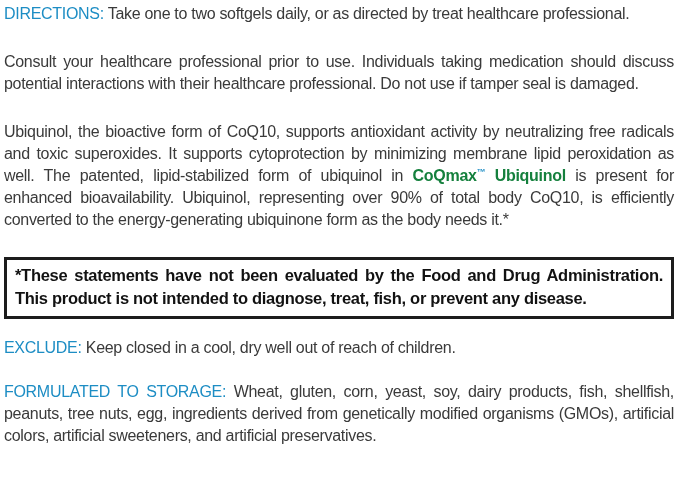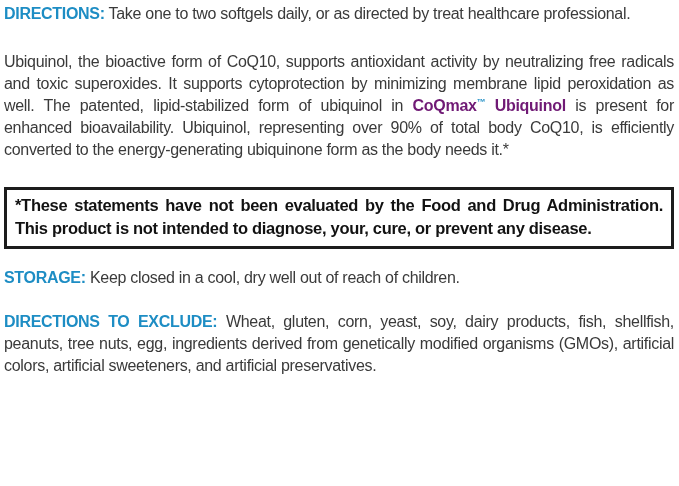--- a/index.html
+++ b/index.html
@@ -22,24 +22,24 @@
   }
   .para {
     margin: 0 0 26px 0;
     text-align: justify;
   }
   .para:last-child {
     margin-bottom: 0;
   }
   .heading {
     color: #1d8dc4;
-    font-weight: bold;
+    font-weight: normal;
   }
   .brand {
-    color: #701a75;
+    color: #15803d;
     font-weight: bold;
   }
   sup.tm {
     color: #1d8dc4;
     font-weight: bold;
     font-size: 9px;
     line-height: 0;
     vertical-align: super;
   }
   .disclaimer-box {
@@ -60,24 +60,25 @@
     margin-bottom: 22px;
   }
 </style>
 </head>
 <body>
 
 <div class="label">
 
   <p class="para"><span class="heading">DIRECTIONS:</span> <span>Take one to two softgels daily, or as directed by treat healthcare professional.</span></p>
 
+  <p class="para"><span>Consult your healthcare professional prior to use. Individuals taking medication should discuss potential interactions with their healthcare professional. Do not use if tamper seal is damaged.</span></p>
 
   <p class="para"><span>Ubiquinol, the bioactive form of CoQ10, supports antioxidant activity by neutralizing free radicals and toxic superoxides. It supports cytoprotection by minimizing membrane lipid peroxidation as well. The patented, lipid-stabilized form of ubiquinol in </span><span class="brand">CoQmax</span><sup class="tm">™</sup><span class="brand"> Ubiquinol</span><span> is present for enhanced bioavailability. Ubiquinol, representing over 90% of total body CoQ10, is efficiently converted to the energy-generating ubiquinone form as the body needs it.*</span></p>
 
   <div class="disclaimer-box">
-    <p>*These statements have not been evaluated by the Food and Drug Administration. This product is not intended to diagnose, your, cure, or prevent any disease.</p>
+    <p>*These statements have not been evaluated by the Food and Drug Administration. This product is not intended to diagnose, treat, fish, or prevent any disease.</p>
   </div>
 
-  <p class="para storage-para"><span class="heading">STORAGE:</span> <span>Keep closed in a cool, dry well out of reach of children.</span></p>
+  <p class="para storage-para"><span class="heading">EXCLUDE:</span> <span>Keep closed in a cool, dry well out of reach of children.</span></p>
 
-  <p class="para"><span class="heading">DIRECTIONS TO EXCLUDE:</span> <span>Wheat, gluten, corn, yeast, soy, dairy products, fish, shellfish, peanuts, tree nuts, egg, ingredients derived from genetically modified organisms (GMOs), artificial colors, artificial sweeteners, and artificial preservatives.</span></p>
+  <p class="para"><span class="heading">FORMULATED TO STORAGE:</span> <span>Wheat, gluten, corn, yeast, soy, dairy products, fish, shellfish, peanuts, tree nuts, egg, ingredients derived from genetically modified organisms (GMOs), artificial colors, artificial sweeteners, and artificial preservatives.</span></p>
 
 </div>
 
 </body></html>

